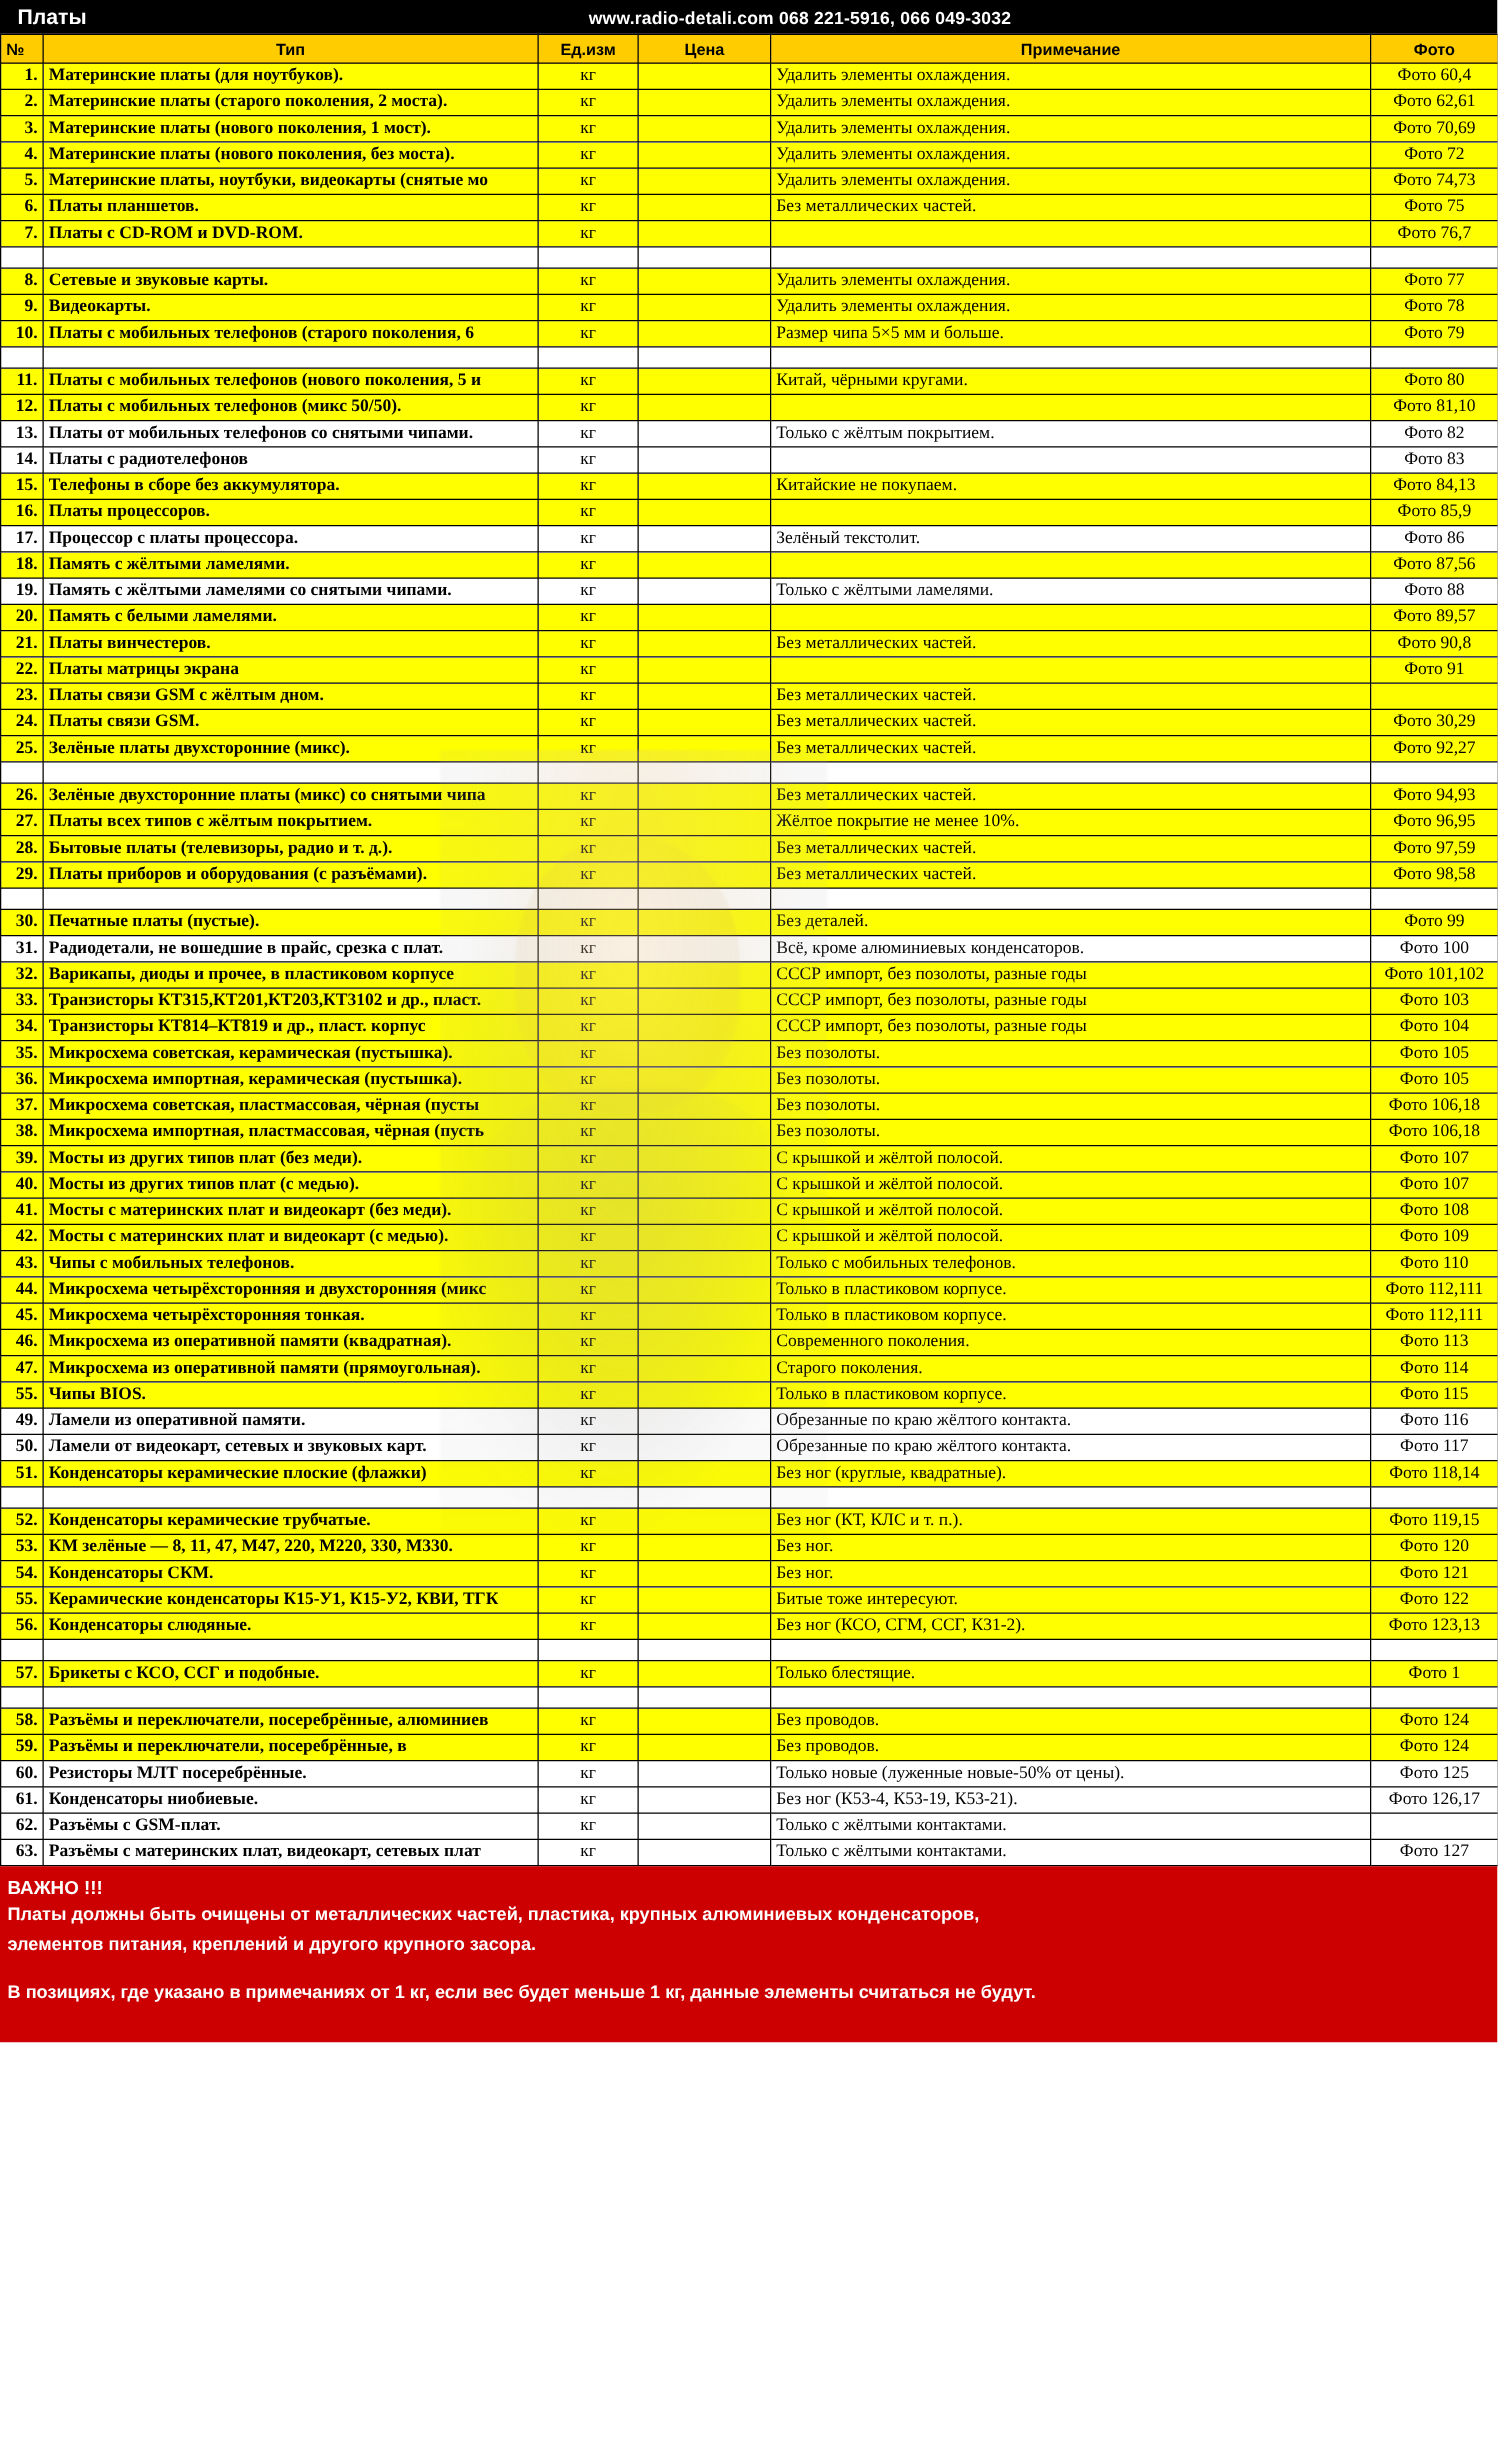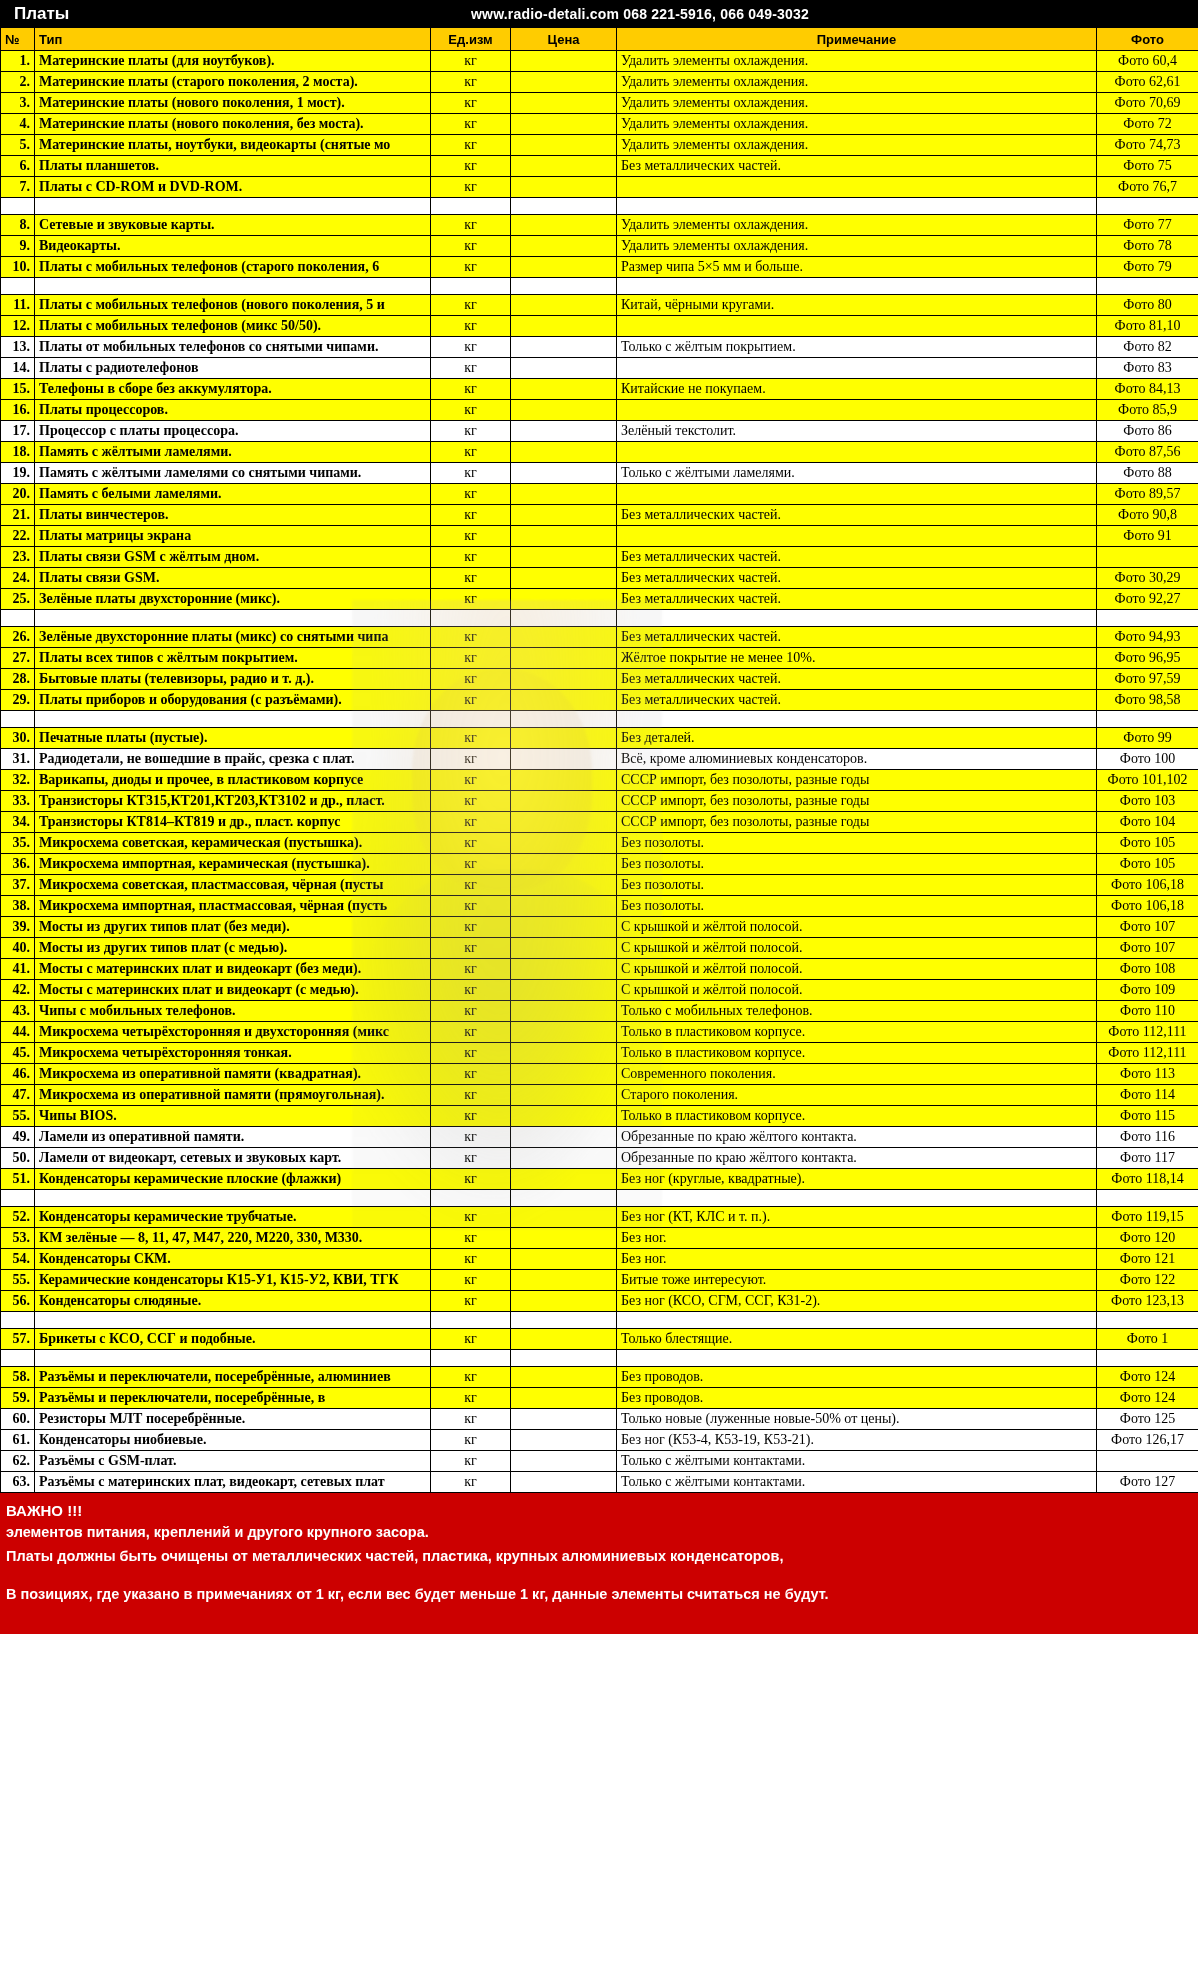--- a/index.html
+++ b/index.html
@@ -128,21 +128,21 @@
       <col class="c-num">
         <col class="c-type">
         <col class="c-unit">
         <col class="c-price">
         <col class="c-note">
         <col class="c-photo">
     </colgroup>
     <thead>
       <tr>
         <th style="text-align:left;">№</th>
-        <th style="text-align:left;">Тип</th>
+        <th style="text-align:center;">Тип</th>
         <th>Ед.изм</th>
         <th>Цена</th>
         <th>Примечание</th>
         <th>Фото</th>
       </tr>
     </thead>
     <tbody id="table-body">
         <tr class="yellow">
           <td class="num">1.</td>
           <td class="type">Материнские платы (для ноутбуков).</td>
@@ -701,19 +701,19 @@
           <td class="unit">кг</td>
           <td class="price"></td>
           <td class="note">Только с жёлтыми контактами.</td>
           <td class="photo">Фото 127</td>
         </tr>
       </tbody>
   </table>
 
   <div class="important">
     <div class="title">ВАЖНО !!!</div>
+    <p>Платы должны быть очищены от металлических частей, пластика, крупных алюминиевых конденсаторов,</p>
     <p>элементов питания, креплений и другого крупного засора.</p>
-    <p>Платы должны быть очищены от металлических частей, пластика, крупных алюминиевых конденсаторов,</p>
     <div class="gap"></div>
     <p>В позициях, где указано в примечаниях от 1 кг, если вес будет меньше 1 кг, данные элементы считаться не будут.</p>
   </div>
 
 </div>
 
 </body></html>

